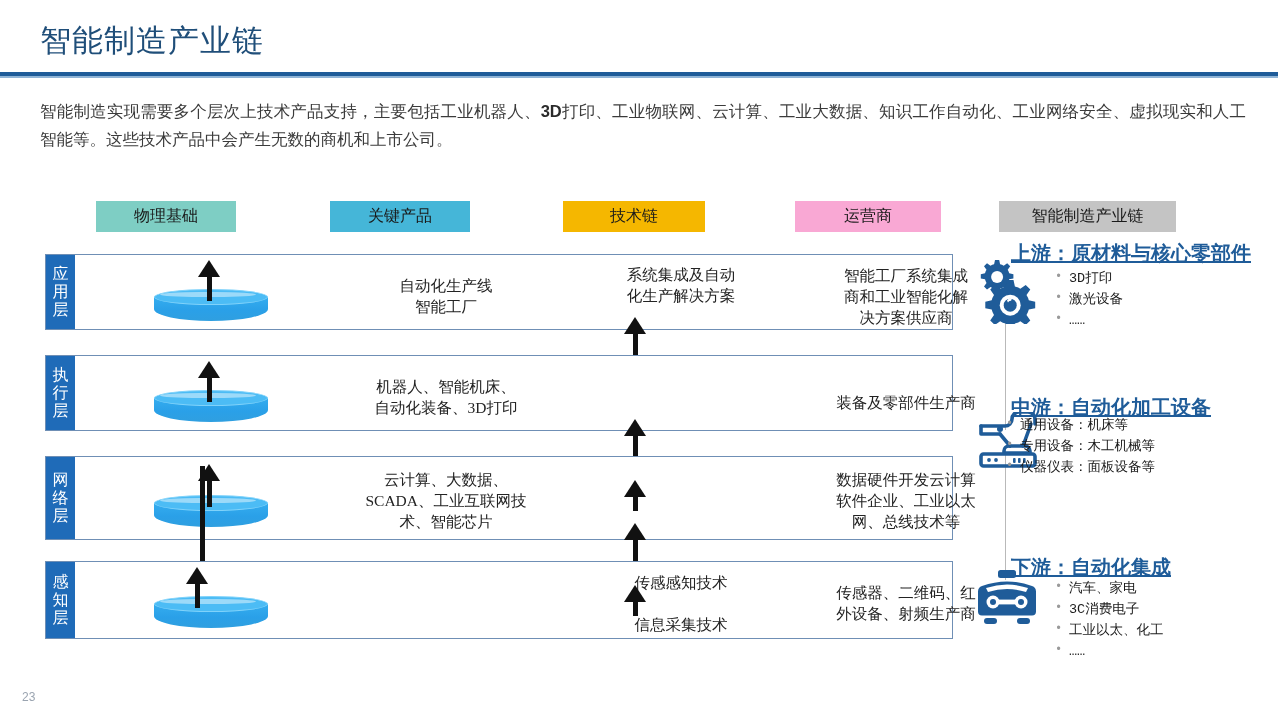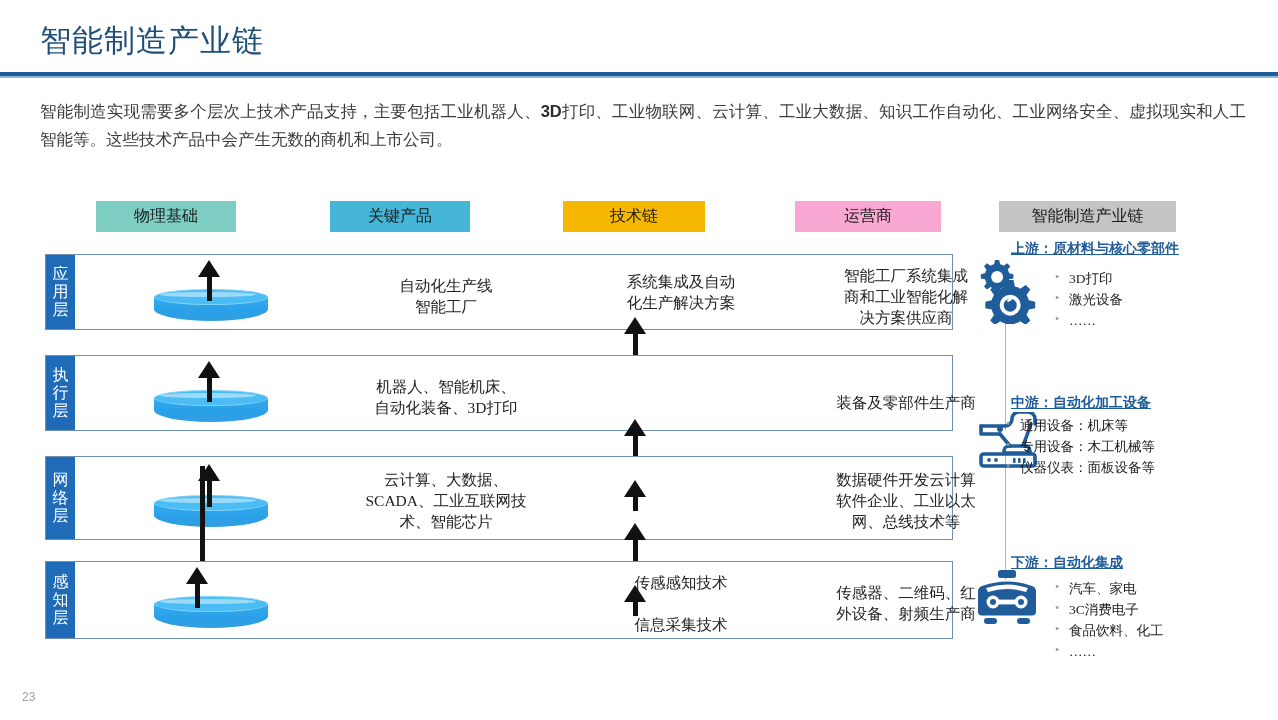--- a/index.html
+++ b/index.html
@@ -120,29 +120,29 @@
   .c-key   { left: 290px; width: 220px; }
   .c-tech  { left: 545px; width: 180px; }
   .c-oper  { left: 760px; width: 200px; }
 
   
   .chain-connector {
     position: absolute; left: 1005px; width: 1px; background: #b9b9b9;
   }
   .chain-title {
     position: absolute;
-    font-size: 14px; font-weight: bold; color: #1f5c99;
+    font-size: 20px; font-weight: bold; color: #1f5c99;
     text-decoration: underline; white-space: nowrap;
     font-family: "Liberation Sans", "DejaVu Sans", sans-serif;
     text-align: right;
   }
   .chain-list {
     position: absolute; list-style: none;
     font-size: 13.5px; color: #1a1a1a; line-height: 21px;
-    font-family: Liberation Serif, serif;
+    font-family: Liberation Mono, monospace;
   }
   .chain-list li { position: relative; padding-left: 14px; white-space: nowrap; }
   .chain-list li::before {
     content: "•"; position: absolute; left: 0; top: -1px;
     color: #9a9a9a; font-size: 12px;
   }
   .chain-icon { position: absolute; }
 
   .page-num {
     position: absolute; left: 22px; top: 690px;
@@ -177,21 +177,21 @@
       <div class="body"></div>
         <div class="top"></div>
         <div class="gloss"></div>
     </div>
     <div class="arrow-up" style="left:152px; top:6px; height:40px">
       <div class="shaft" style="top:16px"></div>
         <div class="head"></div>
     </div>
     <div class="cell-text c-key" style="top:20px; white-space:pre-line">自动化生产线
 智能工厂</div>
-    <div class="cell-text c-tech" style="top:16px; white-space:pre-line">系统集成及自动
+    <div class="cell-text c-tech" style="top:9px; white-space:pre-line">系统集成及自动
 化生产解决方案</div>
     <div class="cell-text c-oper" style="top:10px; white-space:pre-line">智能工厂系统集成
 商和工业智能化解
 决方案供应商</div>
   </div>
 
   <div class="arrow-up" style="left:624px; top:318px; height:44px">
     <div class="shaft" style="top:16px"></div>
       <div class="head"></div>
   </div>
@@ -347,18 +347,18 @@
         <circle cx="21" cy="34" r="3" fill="#1f5c99"></circle>
         <circle cx="49" cy="34" r="3" fill="#1f5c99"></circle>
         <rect x="12" y="50" width="13" height="6" rx="3"></rect>
         <rect x="45" y="50" width="13" height="6" rx="3"></rect>
       </g>
     </svg>
   </div>
   <ul class="chain-list" style="left:1055px; top:578px">
     <li>汽车、家电</li>
     <li>3C消费电子</li>
-    <li>食品饮料、化工</li>
+    <li>工业以太、化工</li>
     <li>……</li>
   </ul>
 
   <div class="page-num">23</div>
 </div>
 
 </body></html>

